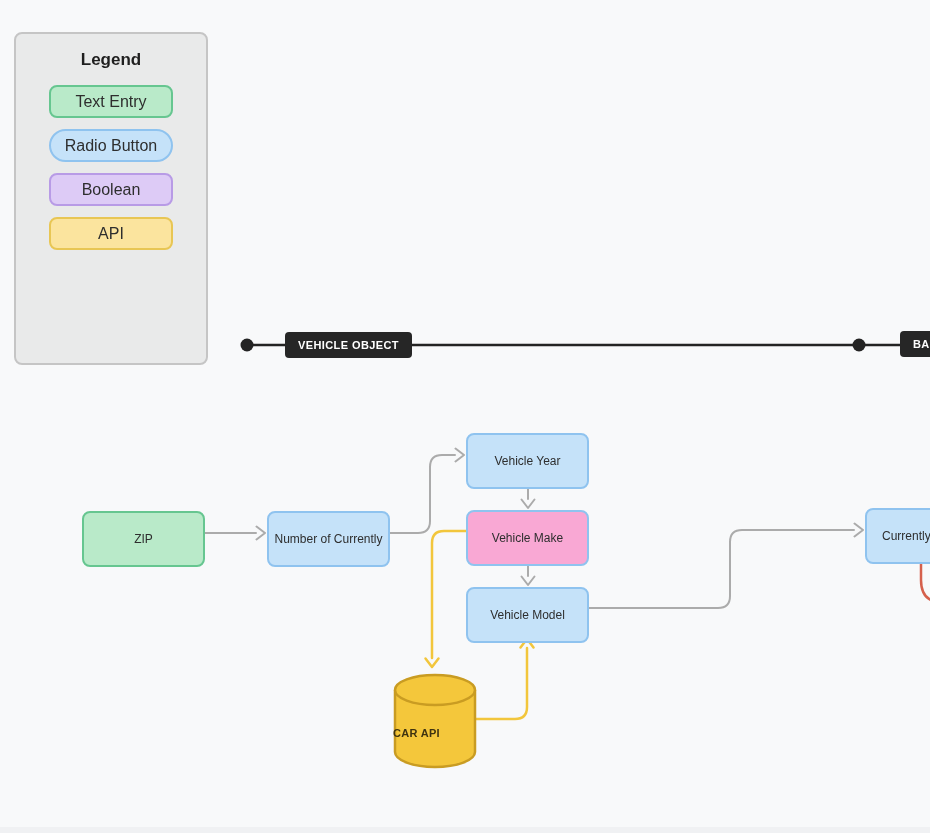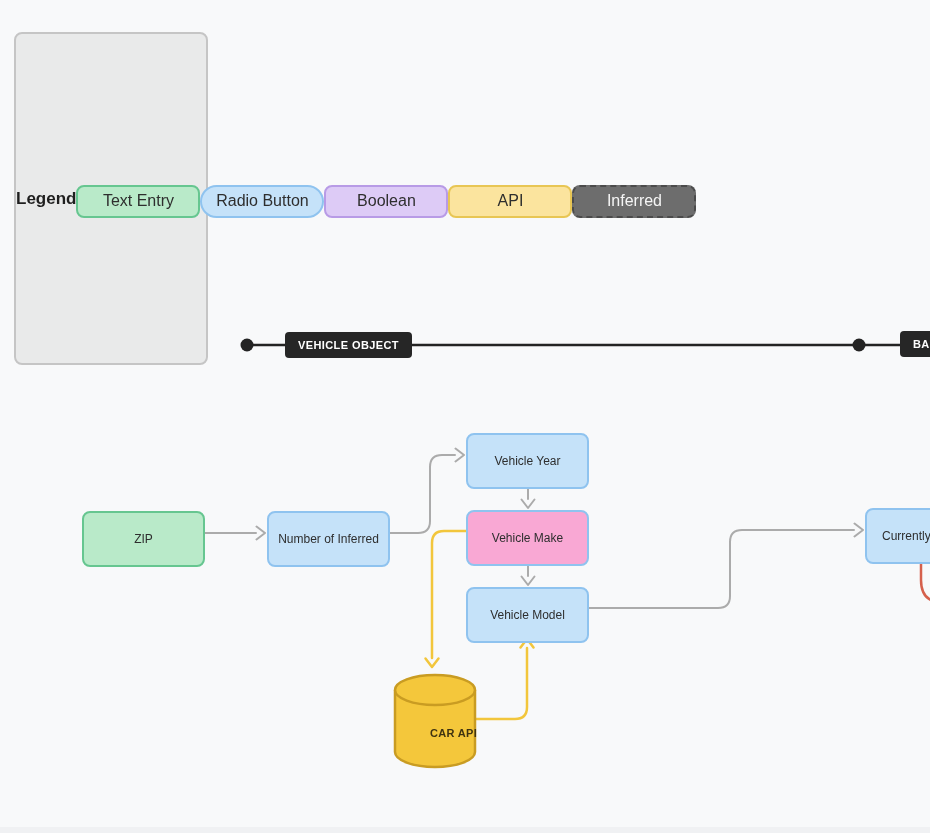--- a/index.html
+++ b/index.html
@@ -8,21 +8,21 @@
     background:#f8f9fa;
     font-family:"Liberation Sans",sans-serif;
   }
   .canvas-edge{position:absolute;left:0;bottom:0;width:930px;height:6px;background:#f0f1f3;}
   svg.overlay{position:absolute;left:0;top:0;}
 
   
   .legend{
     position:absolute;left:14px;top:32px;width:194px;height:333px;
     background:#e9eaea;border:2px solid #c5c5c5;border-radius:8px;
-    box-sizing:border-box;display:flex;flex-direction:row;align-items:center;
+    box-sizing:border-box;display:flex;flex-direction:column;align-items:center;
     padding-top:16px;
   }
   .legend-title{font-size:17px;font-weight:bold;color:#1f1f1f;margin-bottom:15px;}
   .legend-item{
     width:124px;height:33px;flex:none;box-sizing:border-box;
     border:2px solid;border-radius:8px;margin-bottom:11px;
     display:flex;align-items:center;justify-content:center;
     font-size:16px;color:#2e2e2e;
   }
   .legend-item.dashed{border-style:dashed;}
@@ -38,21 +38,21 @@
   
   .node{
     position:absolute;width:123px;height:56px;box-sizing:border-box;
     border:2px solid;border-radius:8px;
     display:flex;align-items:center;justify-content:center;
     font-size:12px;color:#2e2e2e;white-space:nowrap;
   }
   .node.clipped{width:150px;justify-content:flex-start;padding-left:15px;}
 
   .cyl-label{
-    position:absolute;left:393px;top:727px;width:84px;text-align:right;
+    position:absolute;left:393px;top:727px;width:84px;text-align:left;
     font-size:11px;font-weight:bold;color:#3f3310;letter-spacing:0.3px;
   }
 </style>
 </head>
 <body style="background: rgb(248, 249, 250);">
 
 <svg class="overlay" width="930" height="833" viewBox="0 0 930 833" fill="none">
 
   <line x1="247" y1="345" x2="930" y2="345" stroke="#232323" stroke-width="2.5"></line>
   <circle cx="247" cy="345" r="6.5" fill="#232323"></circle>
@@ -82,33 +82,30 @@
   </div>
   <div class="legend-item" style="background: rgb(197, 226, 249); border-color: rgb(143, 195, 239); border-radius: 19px;">
     <span>Radio Button</span>
   </div>
   <div class="legend-item" style="background: rgb(221, 203, 246); border-color: rgb(184, 155, 230);">
     <span>Boolean</span>
   </div>
   <div class="legend-item" style="background: rgb(251, 228, 158); border-color: rgb(232, 198, 84);">
     <span>API</span>
   </div>
-  <div class="legend-item dashed" style="background: rgb(109, 109, 109); border-color: rgb(75, 75, 75); color: rgb(245, 245, 245);">
-    <span>Inferred</span>
-  </div>
 </div>
 
 <div class="tl-label" style="left:285px;top:332px;">VEHICLE OBJECT</div>
 <div class="tl-label" style="left:900px;top:331px;min-width:70px;">BASE</div>
 
 <div class="node" style="left: 82px; top: 511px; background: rgb(185, 234, 201); border-color: rgb(102, 198, 144);">
   <span>ZIP</span>
 </div>
 <div class="node" style="left: 267px; top: 511px; background: rgb(197, 226, 249); border-color: rgb(143, 195, 239);">
-  <span>Number of Inferred</span>
+  <span>Number of Currently</span>
 </div>
 <div class="node" style="left: 466px; top: 433px; background: rgb(197, 226, 249); border-color: rgb(143, 195, 239);">
   <span>Vehicle Year</span>
 </div>
 <div class="node" style="left: 466px; top: 510px; background: #f9a8d4; border-color: rgb(143, 195, 239);">
   <span>Vehicle Make</span>
 </div>
 <div class="node" style="left: 466px; top: 587px; background: rgb(197, 226, 249); border-color: rgb(143, 195, 239);">
   <span>Vehicle Model</span>
 </div>

